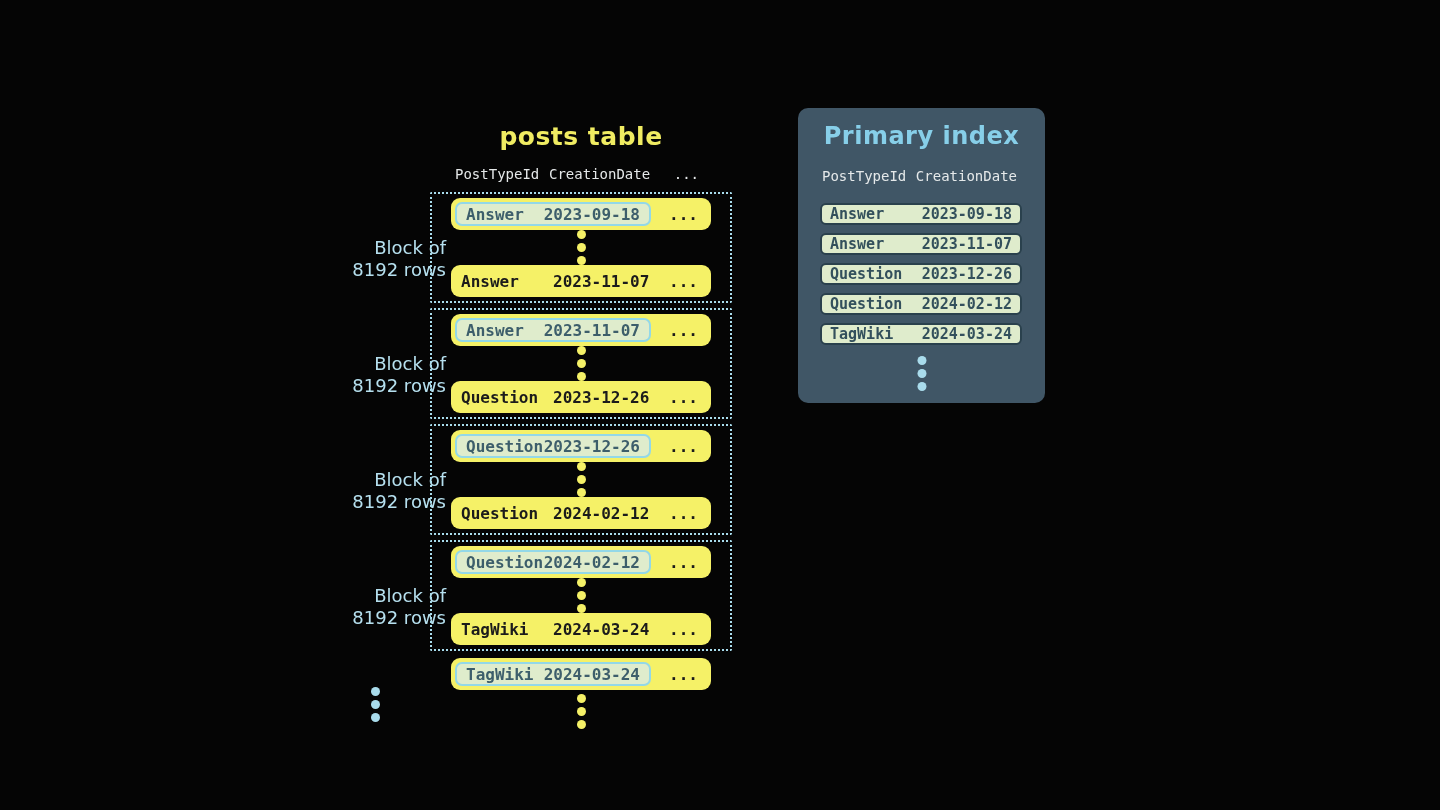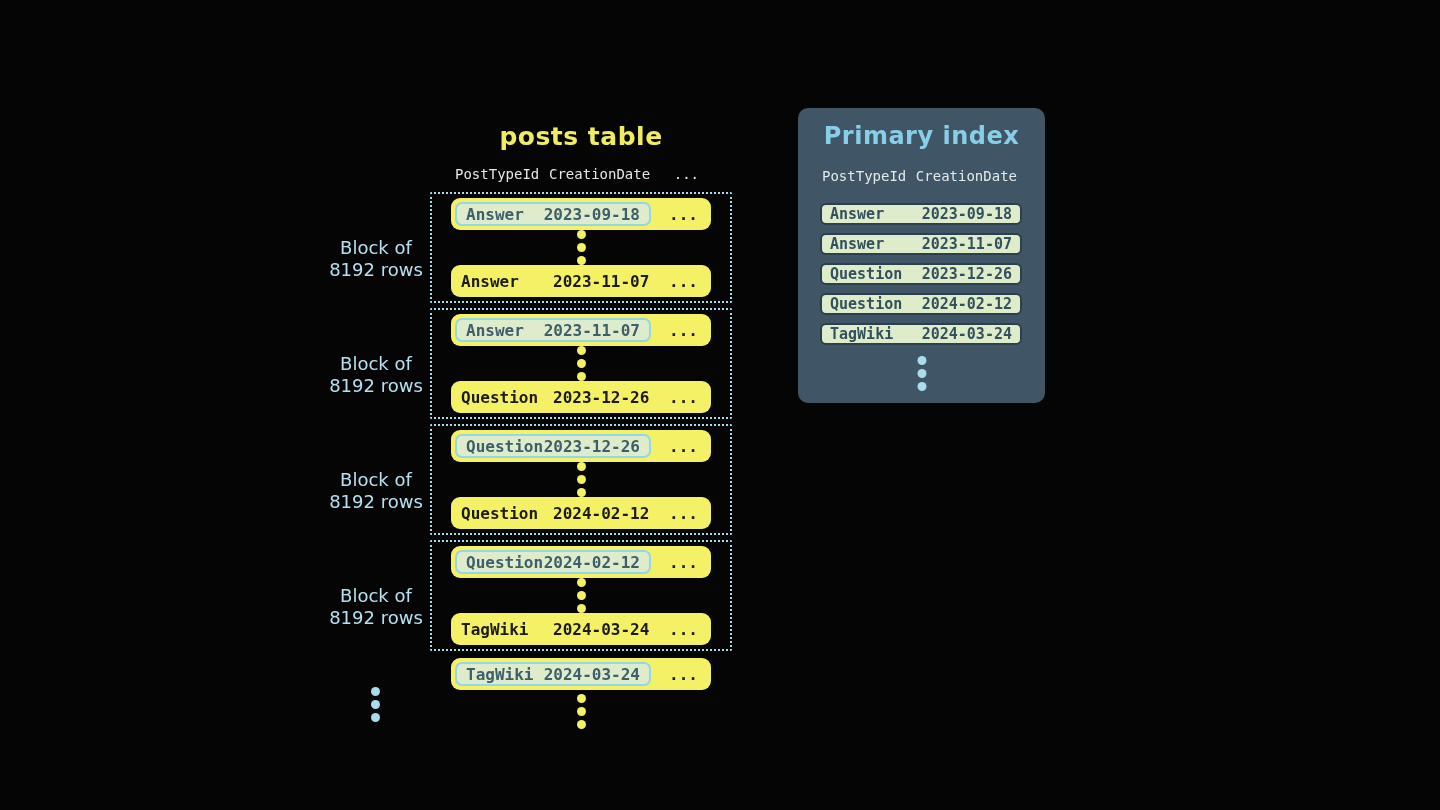--- a/index.html
+++ b/index.html
@@ -21,21 +21,21 @@
   .posts-header .h-date{flex:0 0 auto;}
   .posts-header .spacer{flex:1;}
   .block{
     position:absolute;left:430px;width:302px;height:111px;box-sizing:border-box;
     border:2px dotted #a8dcec;border-radius:2px;
     display:flex;flex-direction:column;align-items:center;justify-content:space-between;
     padding:4px 0;
   }
   .b0{top:192px}.b1{top:308px}.b2{top:424px}.b3{top:540px}
   .block-label{
-    position:absolute;left:306px;width:140px;text-align:center;
+    position:absolute;left:306px;width:140px;text-align:right;
     font-size:18px;line-height:1.22;color:#b6e0ef;
   }
   .bl0{top:237px}.bl1{top:353px}.bl2{top:469px}.bl3{top:585px}
   .trow{
     width:260px;height:32px;box-sizing:border-box;background:#f5f167;border-radius:9px;
     display:flex;align-items:center;
     font-family:"DejaVu Sans Mono",monospace;font-weight:bold;font-size:16px;color:#1b1b1b;
   }
   .trow.hl{padding:0 13px 0 4px;}
   .trow.plain{padding:0 13px 0 10px;}

